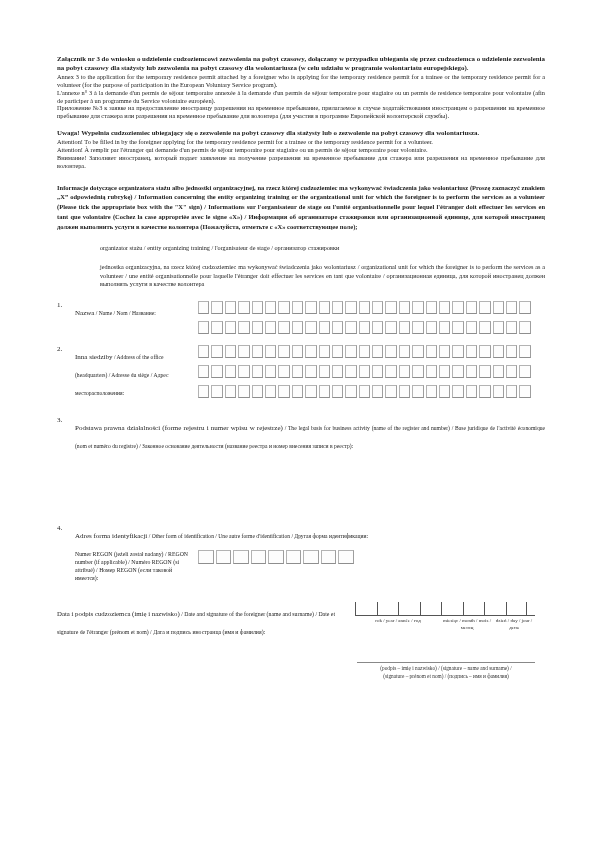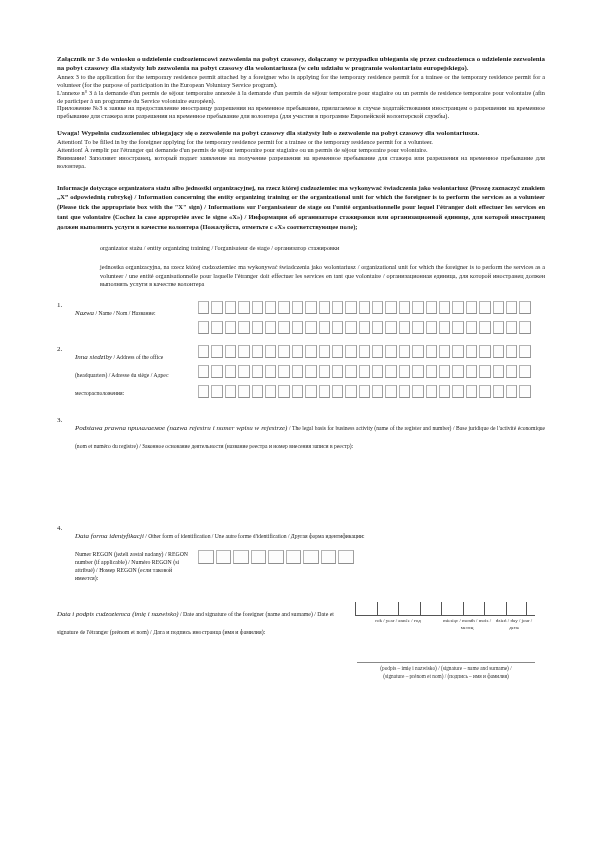--- a/index.html
+++ b/index.html
@@ -14,21 +14,21 @@
 
   .info-heading { margin:0; font-size:6.5px; font-weight:bold; line-height:1.5; text-align:justify; }
 
   .option-line { margin:13px 0 0 43px; font-size:6.2px; line-height:1.3; }
   .option-par  { margin:11px 0 0 43px; font-size:6.2px; line-height:1.38; text-align:justify; }
 
   .item { display:flex; align-items:flex-start; }
   .item-num { flex:none; width:18px; font-size:7px; }
   .item-label { flex:none; width:123px; padding-right:5px; box-sizing:border-box; }
   .item-label-wide { flex:1; }
-  .pl-part { font-size:7px;font-style:italic; }
+  .pl-part { font-size:7px; }
   .rest-part { font-size:5.6px; }
   .item-label .pl-part, .item-label .rest-part,
   .item-label-wide .pl-part, .item-label-wide .rest-part { line-height:1.35; }
 
   .boxes-col { flex:1; display:flex; flex-direction:column; gap:7px; }
   .box-row { display:flex; gap:2px; height:13px; }
   .cell {
     flex:none; width:11.4px; height:13px; box-sizing:border-box;
     background:#fdfdfd; border:1px solid #b3b3b3;
     border-bottom-color:#8e8e8e; border-right-color:#9e9e9e;
@@ -231,29 +231,29 @@
           <div class="cell"></div>
           <div class="cell"></div>
           <div class="cell"></div>
         </div>
     </div>
   </div>
 
   <div class="item" style="margin-top:17px;">
     <div class="item-num">3.</div>
     <div class="item-label-wide" style="text-align:justify;">
-      <span class="pl-part">Podstawa prawna прилагаемое (nazwa rejestru i numer wpisu w rejestrze)</span><span class="rest-part"> / The legal basis for business activity (name of the register and number) / Base juridique de l'activité économique (nom et numéro du registre) / Законное основание деятельности (название реестра и номер внесения записи в реестр):</span>
+      <span class="pl-part">Podstawa prawna działalności (forme rejestru i numer wpisu w rejestrze)</span><span class="rest-part"> / The legal basis for business activity (name of the register and number) / Base juridique de l'activité économique (nom et numéro du registre) / Законное основание деятельности (название реестра и номер внесения записи в реестр):</span>
     </div>
   </div>
   <div class="writein-area"></div>
 
   <div class="item">
     <div class="item-num">4.</div>
     <div class="item-label-wide">
-      <span class="pl-part">Data forma identyfikacji</span><span class="rest-part"> / Other form of identification / Une autre forme d'identification / Другая форма идентификации:</span>
+      <span class="pl-part">Adres forma identyfikacji</span><span class="rest-part"> / Other form of identification / Une autre forme d'identification / Другая форма идентификации:</span>
     </div>
   </div>
 
   <div class="regon-row" style="margin-left:18px;">
     <div class="regon-label">
       <span>Numer REGON (jeżeli został nadany)</span><span> / REGON number (if applicable) / Numéro REGON (si attribué) / Номер REGON (если таковой имеется):</span>
     </div>
     <div class="regon-boxes">
         <div class="cell"></div>
         <div class="cell"></div>

